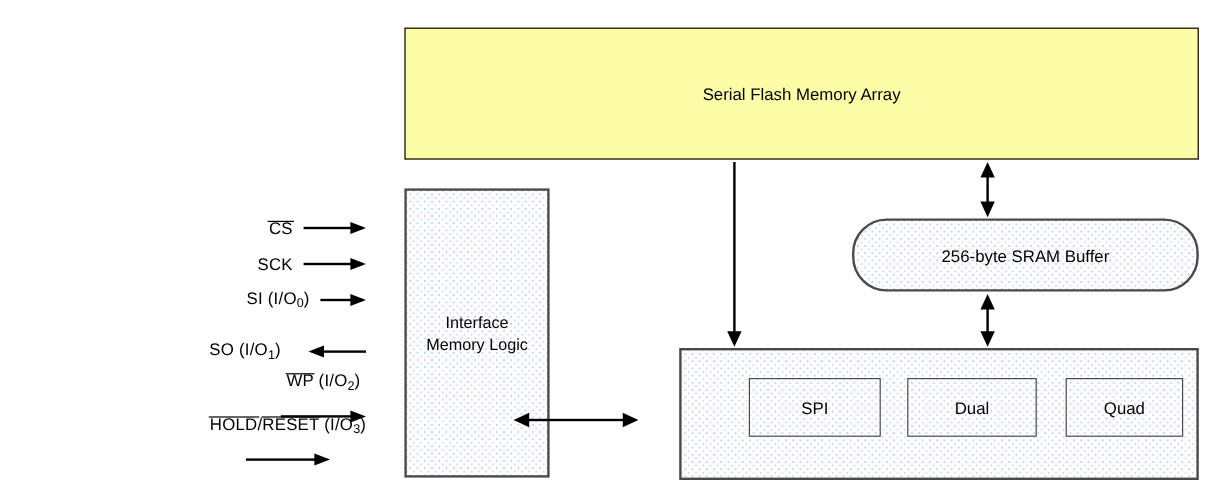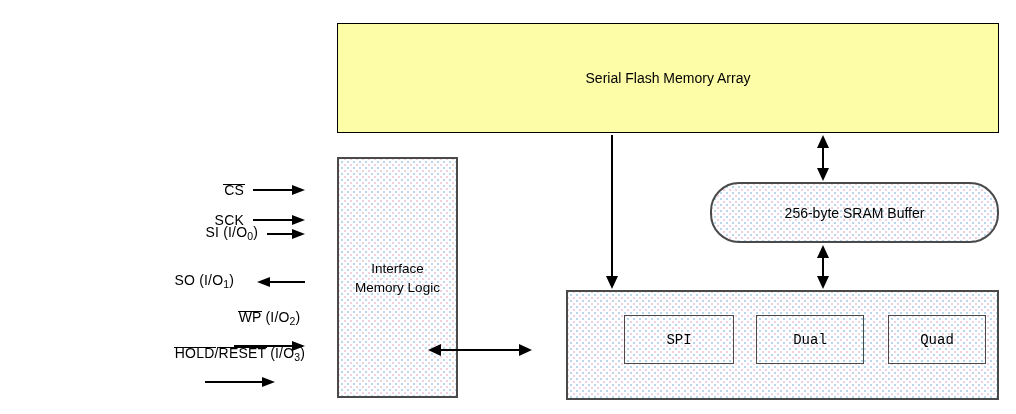--- a/index.html
+++ b/index.html
@@ -40,21 +40,21 @@
     background-image:
       radial-gradient(circle,var(--block-dot-blue) 1px,transparent 1.15px),
       radial-gradient(circle,var(--block-dot-pink) 1px,transparent 1.15px);
     background-size:6px 6px,6px 6px;
     background-position:0 0,3px 3px;
     border:2px solid var(--block-border);
   }
   .icl{left:305px;top:157px;width:121px;height:241px;}
   .icl-text{text-align:center;font-size:13.5px;line-height:19px;}
   .sram{left:678px;top:182px;width:289px;height:61px;border-radius:29px;}
-  .io{left:534px;top:290px;width:433px;height:110px;font-family:Liberation Mono, monospace;}
+  .io{left:534px;top:290px;width:433px;height:110px;}
   .mode{
     position:absolute;top:23px;height:49px;
     border-width:1.5px;
     display:flex;align-items:center;justify-content:center;
   }
   .mode-spi{left:24px;width:110px;}
   .mode-dual{left:156px;width:108px;}
   .mode-quad{left:288px;width:98px;}
 
   
@@ -159,25 +159,25 @@
 
   <div id="signals">
       <div class="sig-row" style="top: 180px;">
         <span class="sig-label"><span class="over">CS</span></span>
         <span class="harrow head-right" style="width: 52px;"></span>
       </div>
       <div class="sig-row" style="top: 210px;">
         <span class="sig-label"><span>SCK</span></span>
         <span class="harrow head-right" style="width: 52px;"></span>
       </div>
-      <div class="sig-row" style="top: 224px;">
+      <div class="sig-row" style="top: 240px;">
         <span class="sig-label"><span>SI (I/O</span><span class="sub">0</span><span>)</span></span>
         <span class="harrow head-right" style="width: 38px;"></span>
       </div>
-      <div class="sig-row" style="top: 272px; gap: 23px;">
+      <div class="sig-row" style="top: 283px; gap: 23px;">
         <span class="sig-label"><span>SO (I/O</span><span class="sub">1</span><span>)</span></span>
         <span class="harrow head-left" style="width: 48px;"></span>
       </div>
       <div class="sig-row" style="top: 307px; flex-direction: column;">
         <span class="sig-label"><span class="over">WP</span><span> (I/O</span><span class="sub">2</span><span>)</span></span>
         <span class="harrow head-right" style="width: 71px;"></span>
       </div>
       <div class="sig-row" style="top: 343px; flex-direction: column;">
         <span class="sig-label"><span class="over">HOLD</span><span>/</span><span class="over">RESET</span><span> (I/O</span><span class="sub">3</span><span>)</span></span>
         <span class="harrow head-right" style="width: 70px;"></span>

